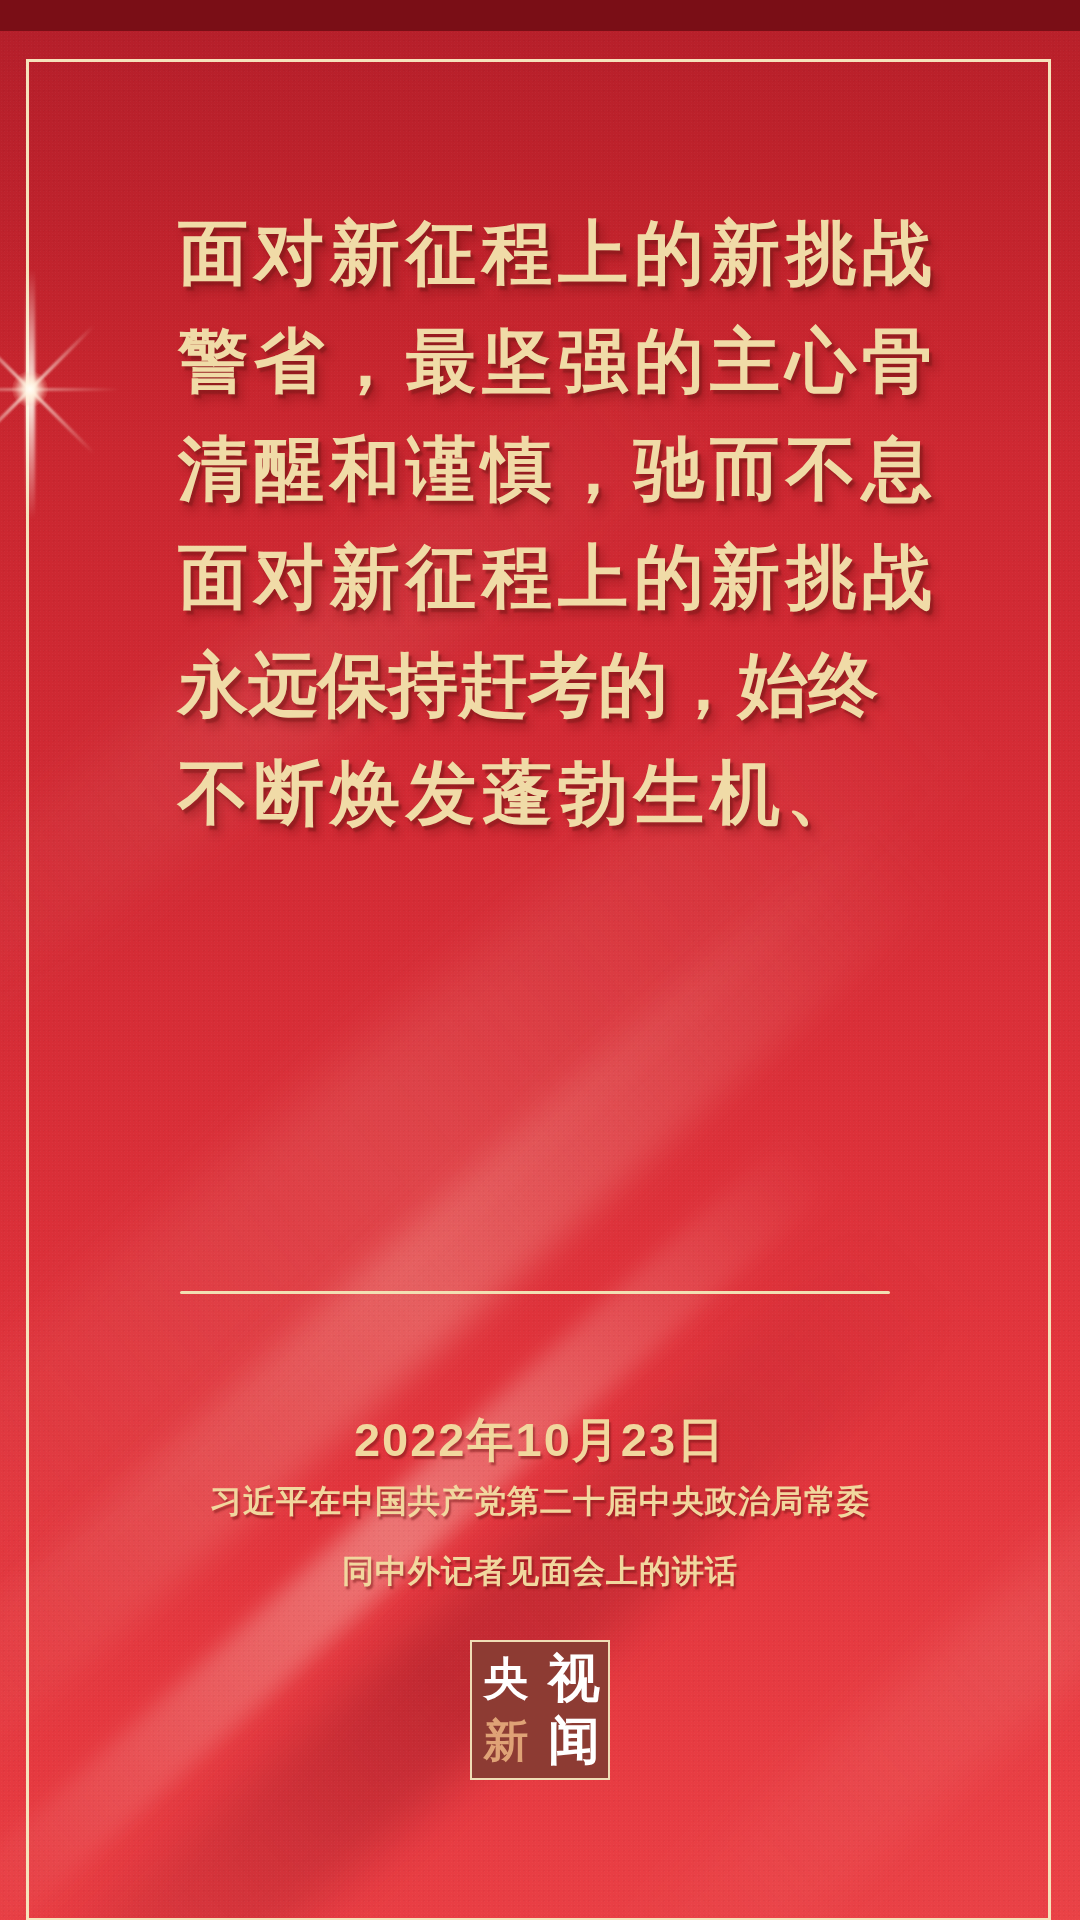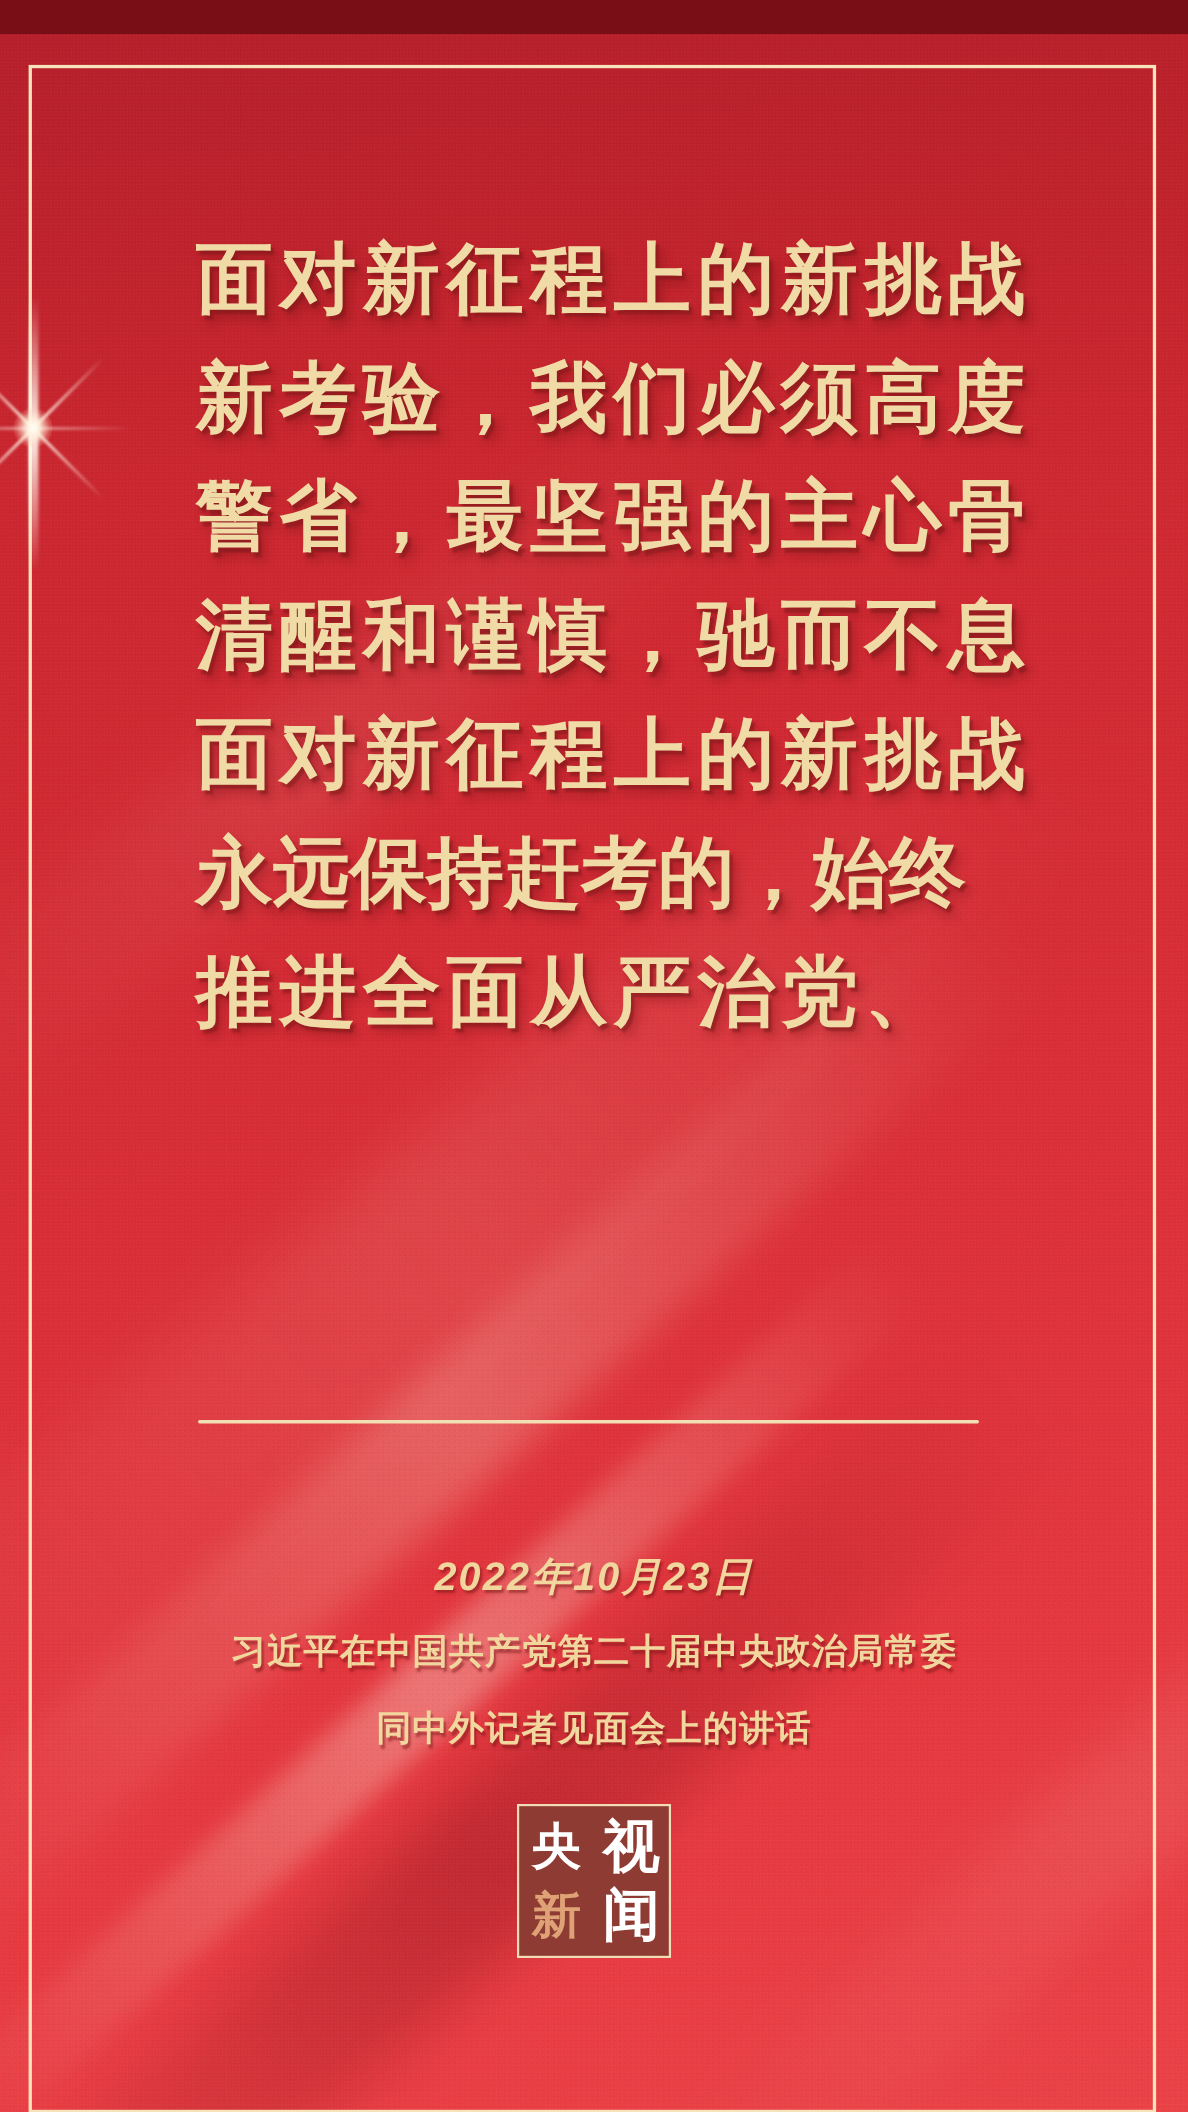--- a/index.html
+++ b/index.html
@@ -69,21 +69,21 @@
   
   .divider{position:absolute;left:180px;top:1260px;width:710px;height:3px;
     background:#f2dfb3;border-radius:2px;}
   
   .date,.cite{
     position:absolute;left:0;width:1080px;text-align:center;
     color:#f1d79e;font-weight:bold;
     text-shadow:2px 3px 2px rgba(115,20,20,0.5);
     white-space:nowrap;
   }
-  .date{top:1378px;font-size:36px;letter-spacing:2px;font-style:italic;}
+  .date{top:1378px;font-size:47px;letter-spacing:2px;}
   .c1{top:1449px;font-size:32px;letter-spacing:1px;}
   .c2{top:1519px;font-size:32px;letter-spacing:1px;}
   
   .logo{
     position:absolute;left:470px;top:1609px;width:140px;height:140px;
     background:#8d3b33;border:2px solid #f0ddb5;box-sizing:border-box;
     display:flex;flex-wrap:wrap;align-content:center;justify-content:center;
   }
   .lc{width:50%;height:62px;display:flex;align-items:center;justify-content:center;
       font-weight:bold;color:#ffffff;}
@@ -109,26 +109,25 @@
   <div class="flare-line"></div>
   <div class="sparkle">
     <div class="ray r45"></div>
     <div class="ray r135"></div>
     <div class="ray r0"></div>
     <div class="core"></div>
   </div>
 
   <div class="quote">
     <div class="qline">面对新征程上的新挑战</div>
-    <div class="qline">新考验，我们必须高度</div>
     <div class="qline">警省，最坚强的主心骨</div>
     <div class="qline">清醒和谨慎，驰而不息</div>
     <div class="qline">面对新征程上的新挑战</div>
     <div class="qline tight">永远保持赶考的，始终</div>
-    <div class="qline">推进全面从严治党、</div>
+    <div class="qline">不断焕发蓬勃生机、</div>
   </div>
 
   <div class="divider"></div>
 
   <div class="date">2022年10月23日</div>
   <div class="cite c1">习近平在中国共产党第二十届中央政治局常委</div>
   <div class="cite c2">同中外记者见面会上的讲话</div>
 
   <div class="logo">
     <span class="lc small">央</span>

